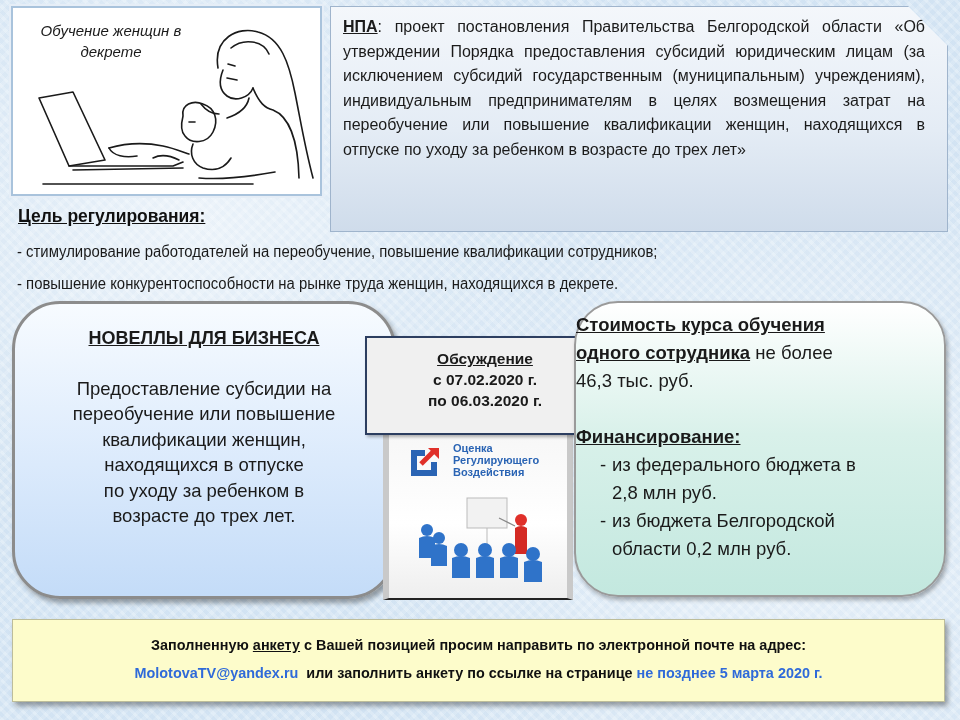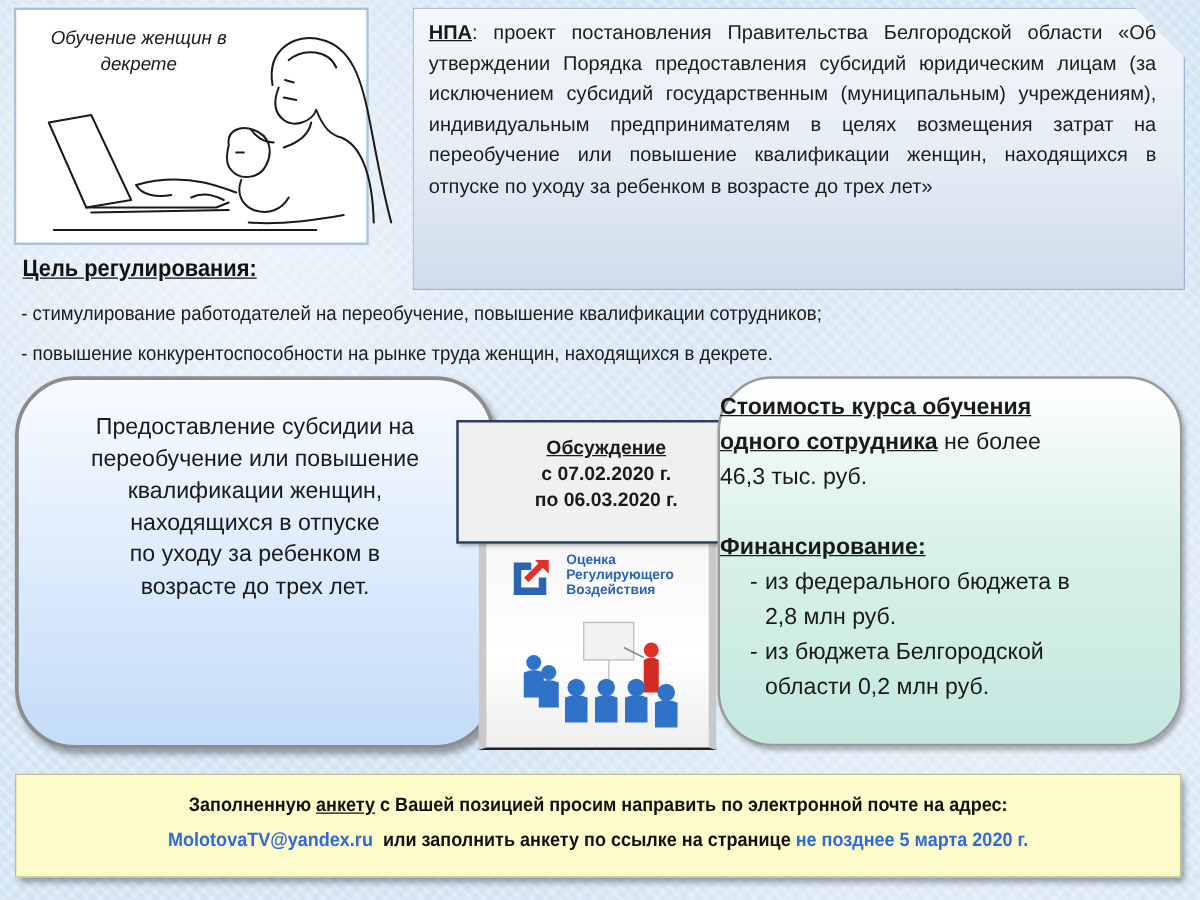--- a/index.html
+++ b/index.html
@@ -10,21 +10,21 @@
     background:
       radial-gradient(circle at 20% 30%, rgba(255,255,255,0.55) 0, rgba(255,255,255,0) 40%),
       radial-gradient(circle at 80% 70%, rgba(255,255,255,0.45) 0, rgba(255,255,255,0) 45%),
       repeating-linear-gradient(45deg, rgba(255,255,255,0.18) 0 3px, rgba(200,220,240,0.12) 3px 7px),
       repeating-linear-gradient(-45deg, rgba(255,255,255,0.14) 0 4px, rgba(190,212,236,0.10) 4px 9px),
       #d6e6f4;
   }
 
   
   .illus {
-    position: absolute; left: 11px; top: 6px; width: 284px; height: 190px;
+    position: absolute; left: 11px; top: 6px; width: 311px; height: 190px;
     background: #ffffff; border: 2px solid #a9c3dc;
     box-shadow: 0 0 0 2px #e6eef7;
   }
   .illus-caption {
     position: absolute; left: 18px; top: 12px; width: 160px;
     text-align: center; font-style: italic; font-size: 15px; line-height: 21px; color: #1a1a1a;
   }
   .illus svg { position: absolute; left: 0; top: 0; }
 
   
@@ -156,20 +156,21 @@
 
 <div class="npa">
   <span class="npa-label">НПА</span><span>: проект постановления Правительства Белгородской области «Об утверждении Порядка предоставления субсидий юридическим лицам (за исключением субсидий государственным (муниципальным) учреждениям), индивидуальным предпринимателям в целях возмещения затрат на переобучение или повышение квалификации женщин, находящихся в отпуске по уходу за ребенком в возрасте до трех лет»</span>
 </div>
 
 <div class="goal-title">Цель регулирования:</div>
 <div class="goal-item g1">- стимулирование работодателей на переобучение, повышение квалификации сотрудников;</div>
 <div class="goal-item g2">- повышение конкурентоспособности на рынке труда женщин, находящихся в декрете.</div>
 
 <div class="novel">
+  <div class="novel-title">НОВЕЛЛЫ ДЛЯ БИЗНЕСА</div>
   <div class="novel-body">
     <div>Предоставление субсидии на</div>
     <div>переобучение или повышение</div>
     <div>квалификации женщин,</div>
     <div>находящихся в отпуске</div>
     <div>по уходу за ребенком в</div>
     <div>возрасте до трех лет.</div>
   </div>
 </div>
 

